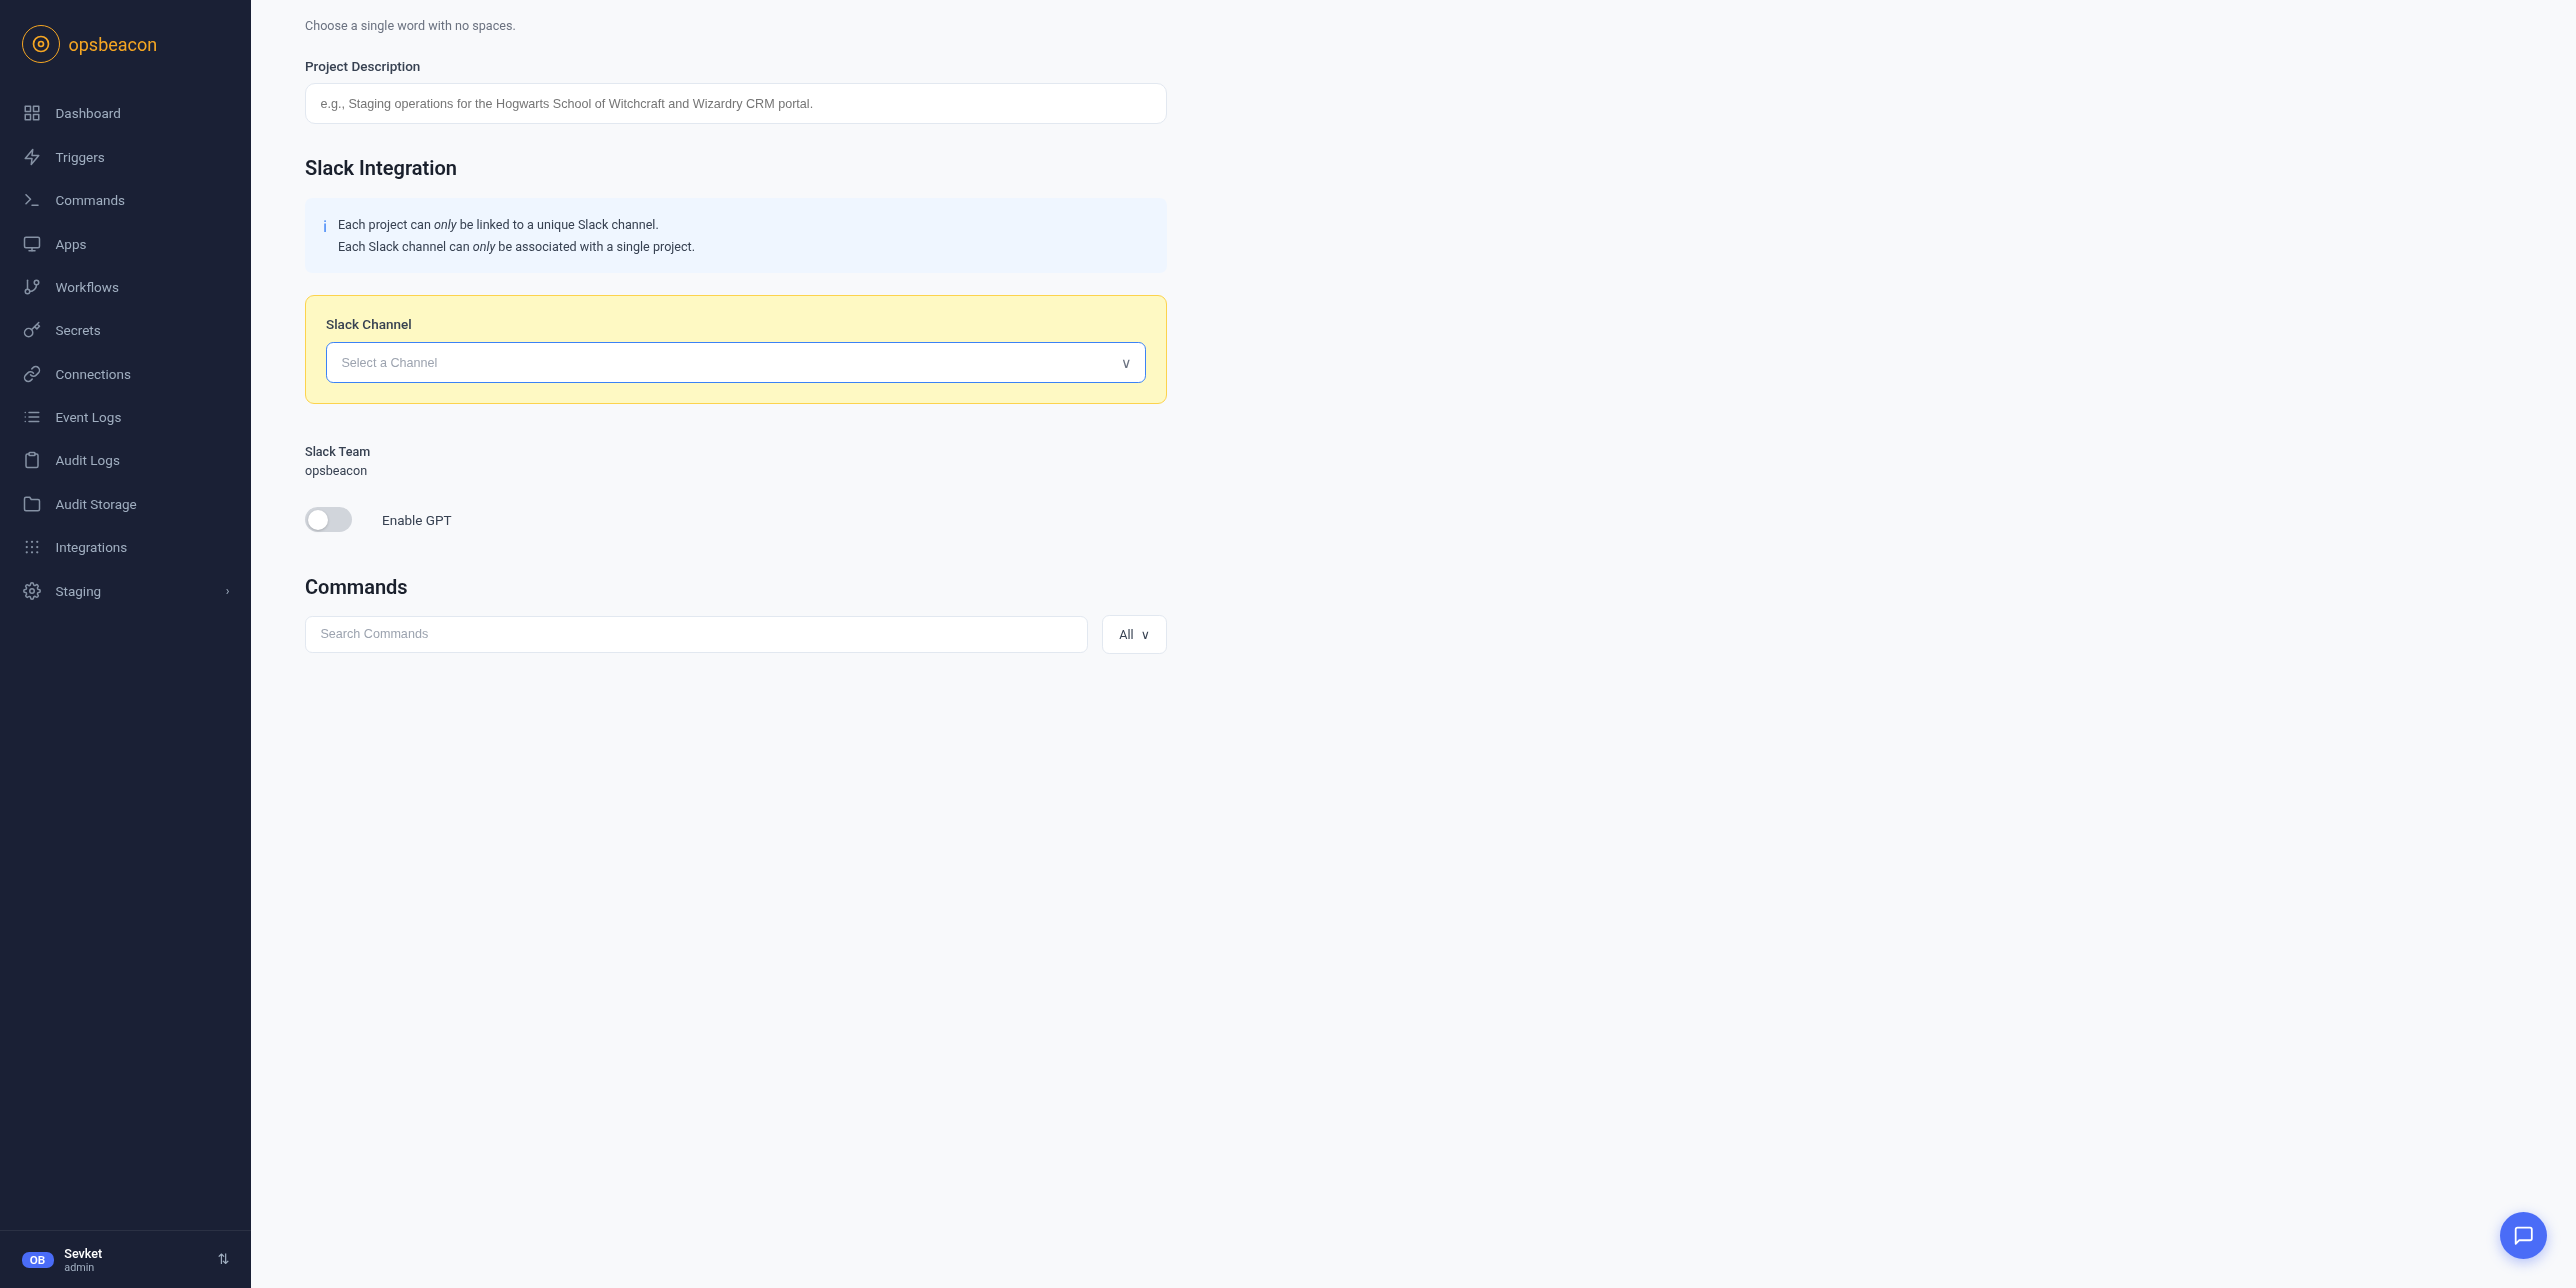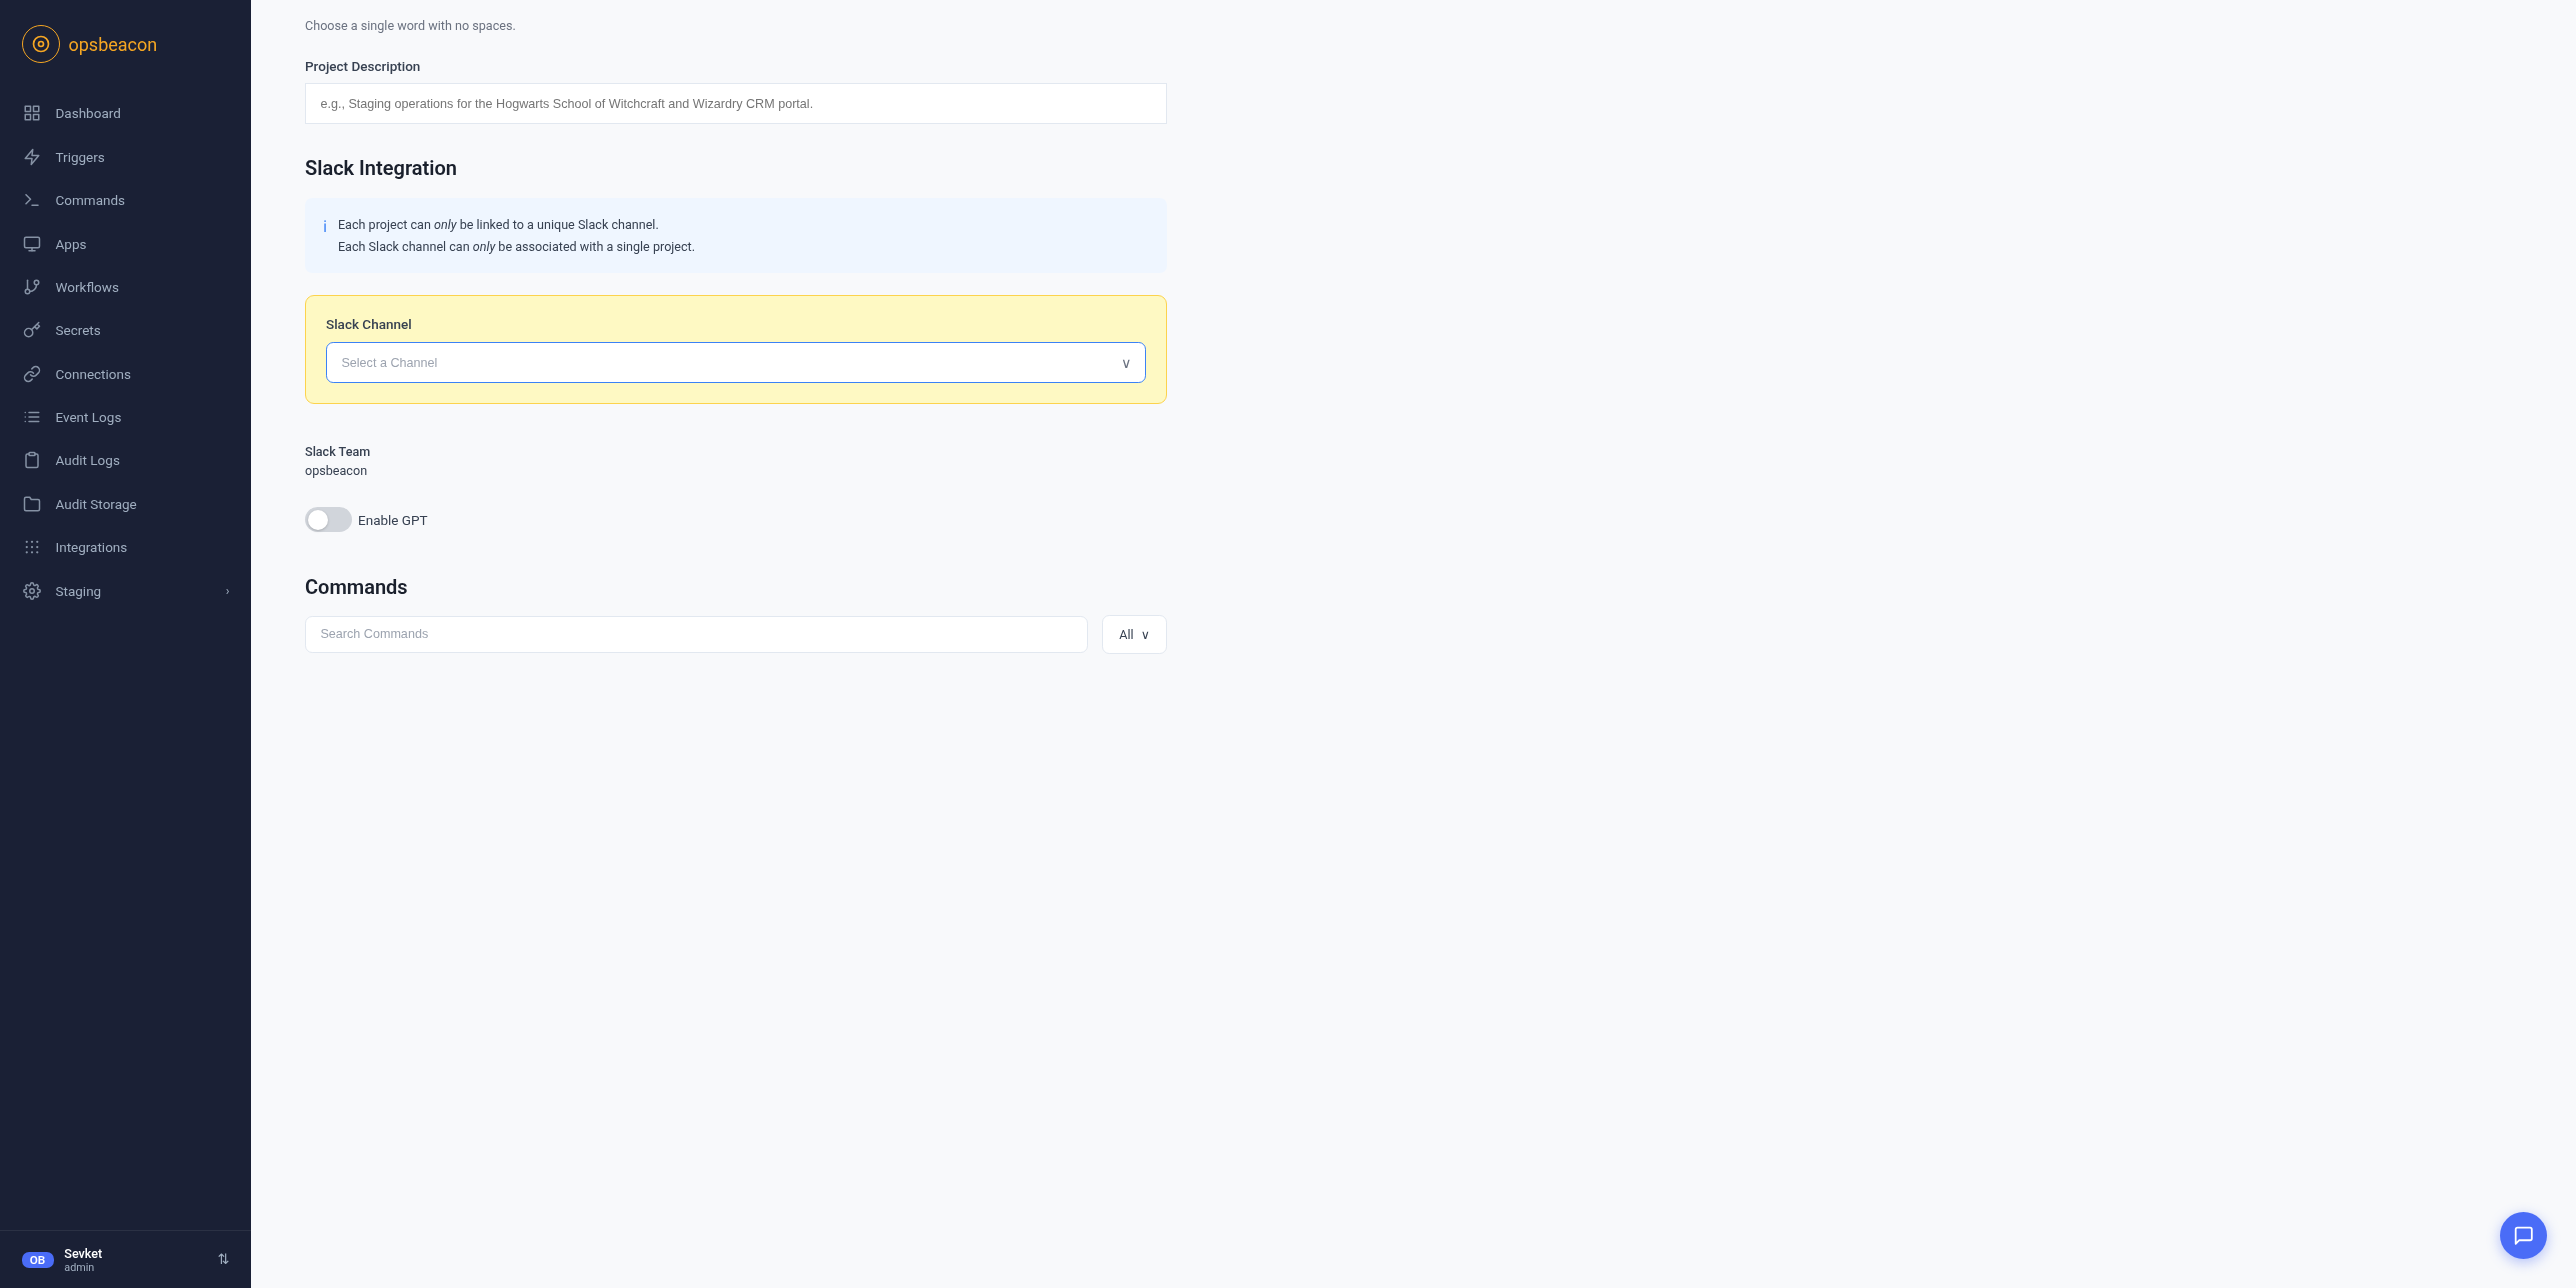--- a/index.html
+++ b/index.html
@@ -106,21 +106,21 @@
       font-weight: 600;
       color: #1a202c;
       margin-bottom: 18px;
     }
 
     
     .input-field {
       width: 100%;
       padding: 12.6px 14.4px;
       border: 0.9px solid #e2e8f0;
-      border-radius: 0;
+      border-radius: 10px;
       font-size: 12.6px;
       color: #6b7280;
       background: #fff;
       outline: none;
       margin-bottom: 32px;
     }
     .input-label {
       font-size: 13.5px;
       font-weight: 500;
       color: #374151;
@@ -190,21 +190,21 @@
 
     
     .slack-team-section { margin-bottom: 29px; }
     .slack-team-label { font-size: 12.6px; color: #374151; font-weight: 500; margin-bottom: 3.6px; }
     .slack-team-value { font-size: 12.6px; color: #374151; }
 
     
     .toggle-row {
       display: flex;
       align-items: center;
-      gap: 6px;
+      gap: 30px;
       margin-bottom: 43px;
     }
     .toggle {
       width: 47px;
       height: 25px;
       background: #d1d5db;
       border-radius: 12.6px;
       position: relative;
       cursor: pointer;
       flex-shrink: 0;

